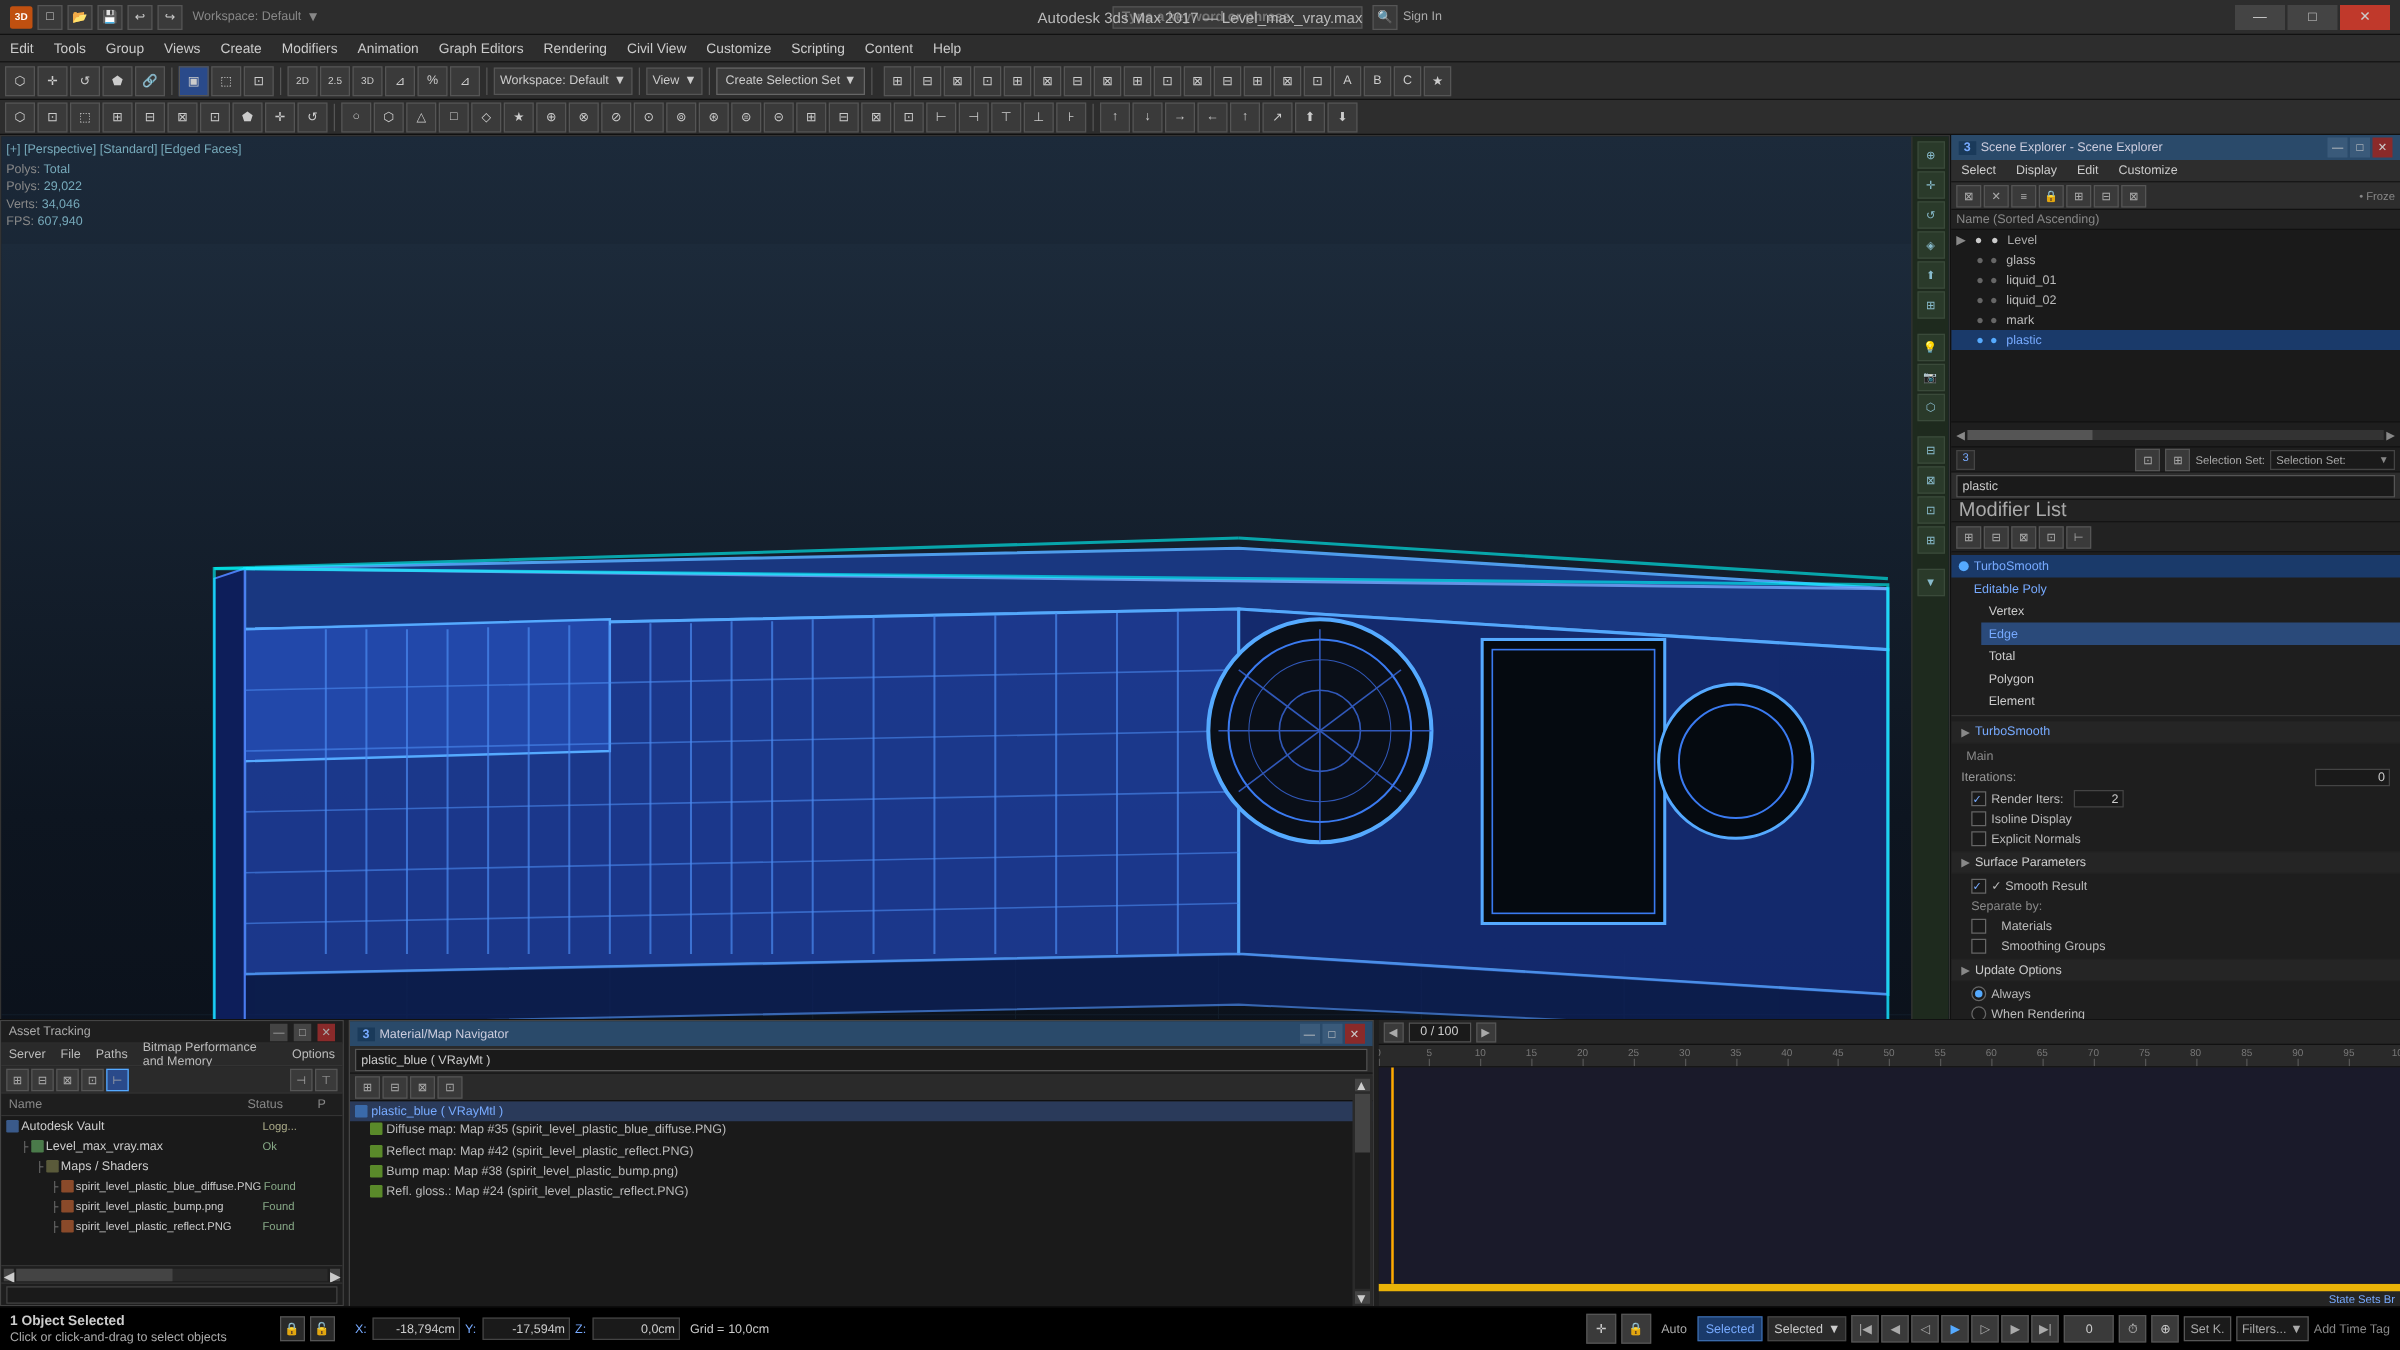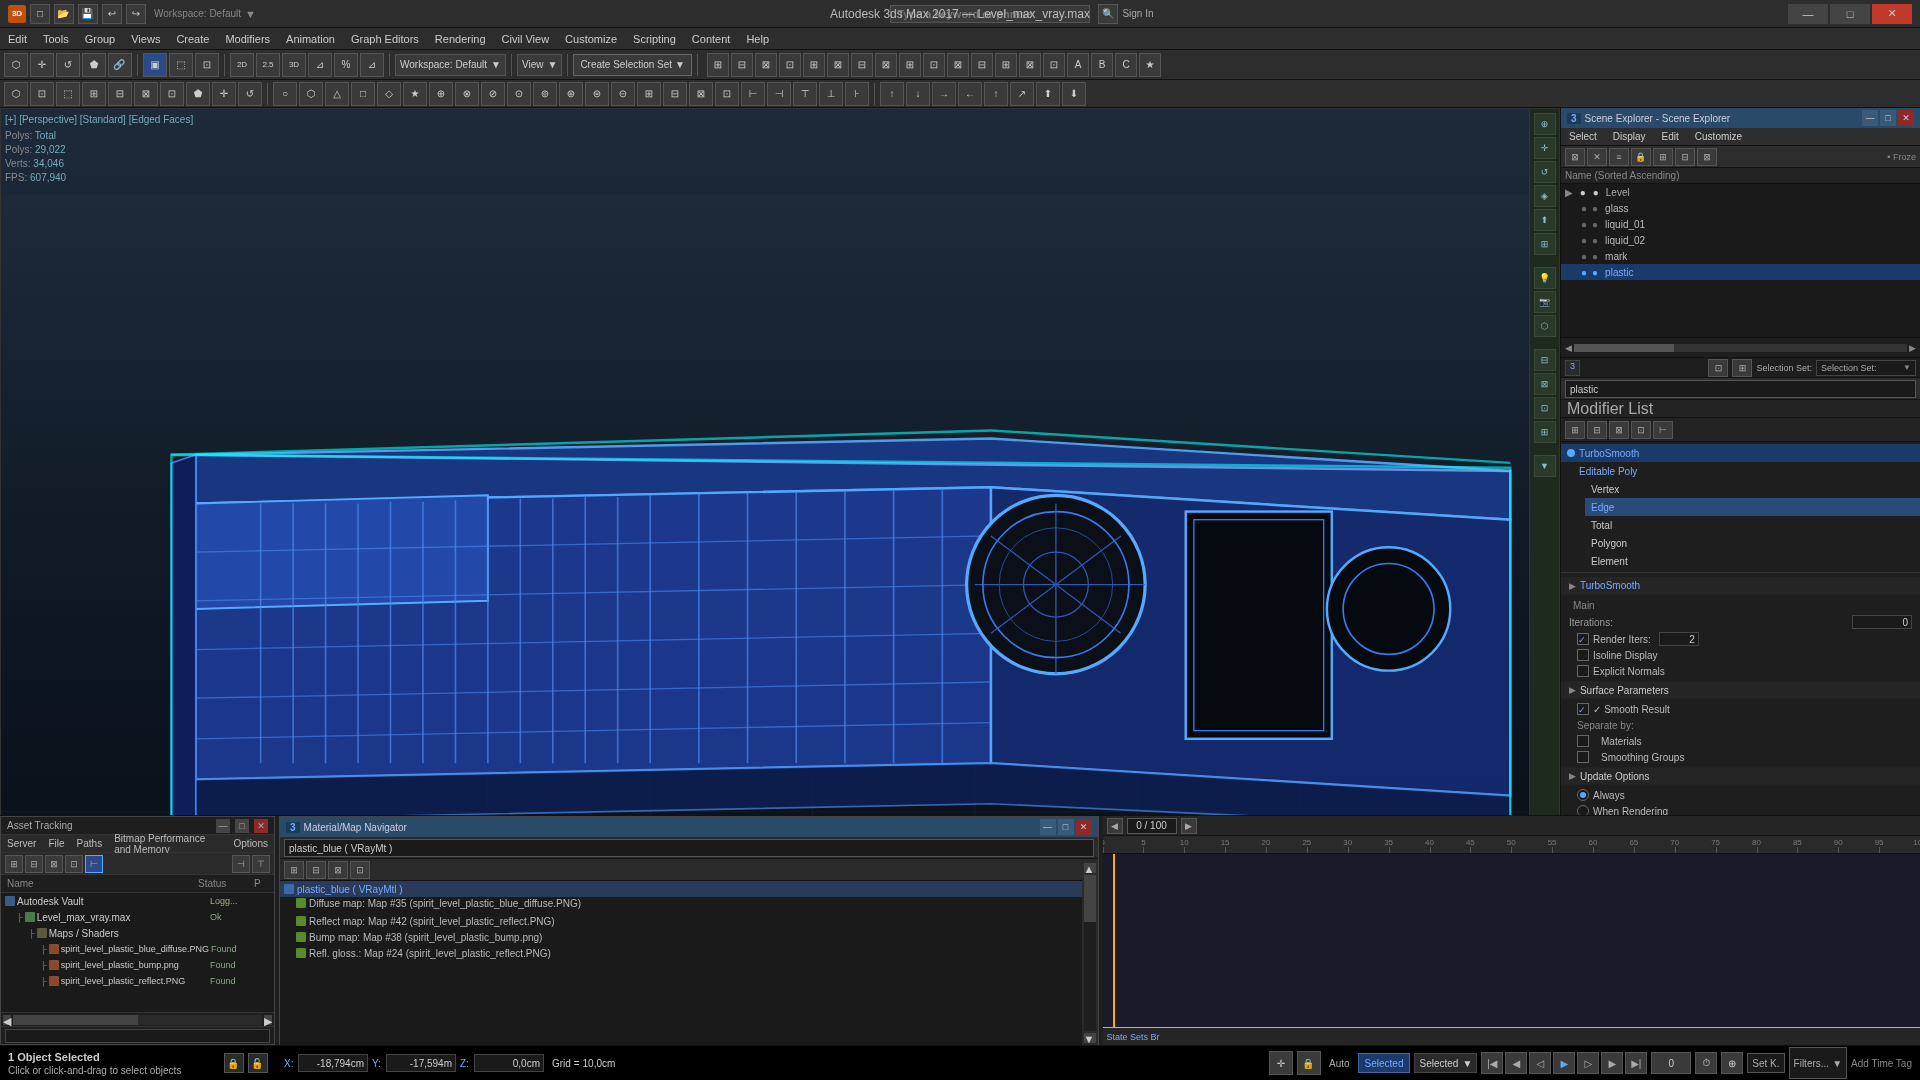--- a/index.html
+++ b/index.html
@@ -1454,21 +1454,21 @@
           <div class="ruler-mark" style="left: 95%;"></div>
           <div class="ruler-label" style="left: 95%;">95</div>
           <div class="ruler-label" style="left: 100%;">100</div>
         </div>
     </div>
 
     <div class="timeline-track">
       <div class="timeline-playhead"></div>
     </div>
 
-    <div style="height:18px;background:#252525;display:flex;align-items:center;padding:0 4px;border-top:1px solid #eab308;gap:4px;">
+    <div style="height:18px;background:#252525;display:flex;align-items:center;padding:0 4px;border-top:6px solid #eab308;gap:4px;justify-content:flex-end;">
       <span style="font-size:9px;color:#7af;">State Sets Br</span>
     </div>
   </div>
 </div>
 
 <div id="statusbar">
   <div style="display:flex;flex-direction:column;gap:2px;min-width:200px;">
     <span style="font-size:11px;color:#ccc;font-weight:bold;">1 Object Selected</span>
     <span style="font-size:10px;color:#aaa;">Click or click-and-drag to select objects</span>
   </div>
@@ -1527,20 +1527,20 @@
 
     <div class="play-btn" style="width:40px;">
       <input type="text" style="width: 35px; background: transparent; border: none; color: rgb(204, 204, 204); font-size: 10px; text-align: center;" value="0">
     </div>
 
     <div class="tb-btn" style="width:22px;height:22px;">⏱</div>
     <div class="tb-btn" style="width:22px;height:22px;">⊕</div>
 
     <div style="height:20px;background:#1a1a1a;border:1px solid #555;color:#aaa;font-size:10px;padding:0 4px;cursor:pointer;display:flex;align-items:center;">Set K.</div>
 
-    <div style="height:32px;background:#1a1a1a;border:1px solid #555;color:#aaa;font-size:10px;padding:0 4px;cursor:pointer;display:flex;align-items:center;gap:3px;">
+    <div style="height:20px;background:#1a1a1a;border:1px solid #555;color:#aaa;font-size:10px;padding:0 4px;cursor:pointer;display:flex;align-items:center;gap:3px;">
       <span>Filters...</span>
         <span>▼</span>
     </div>
 
     <span style="font-size:10px;color:#888;">Add Time Tag</span>
   </div>
 </div>
 
 </body></html>

